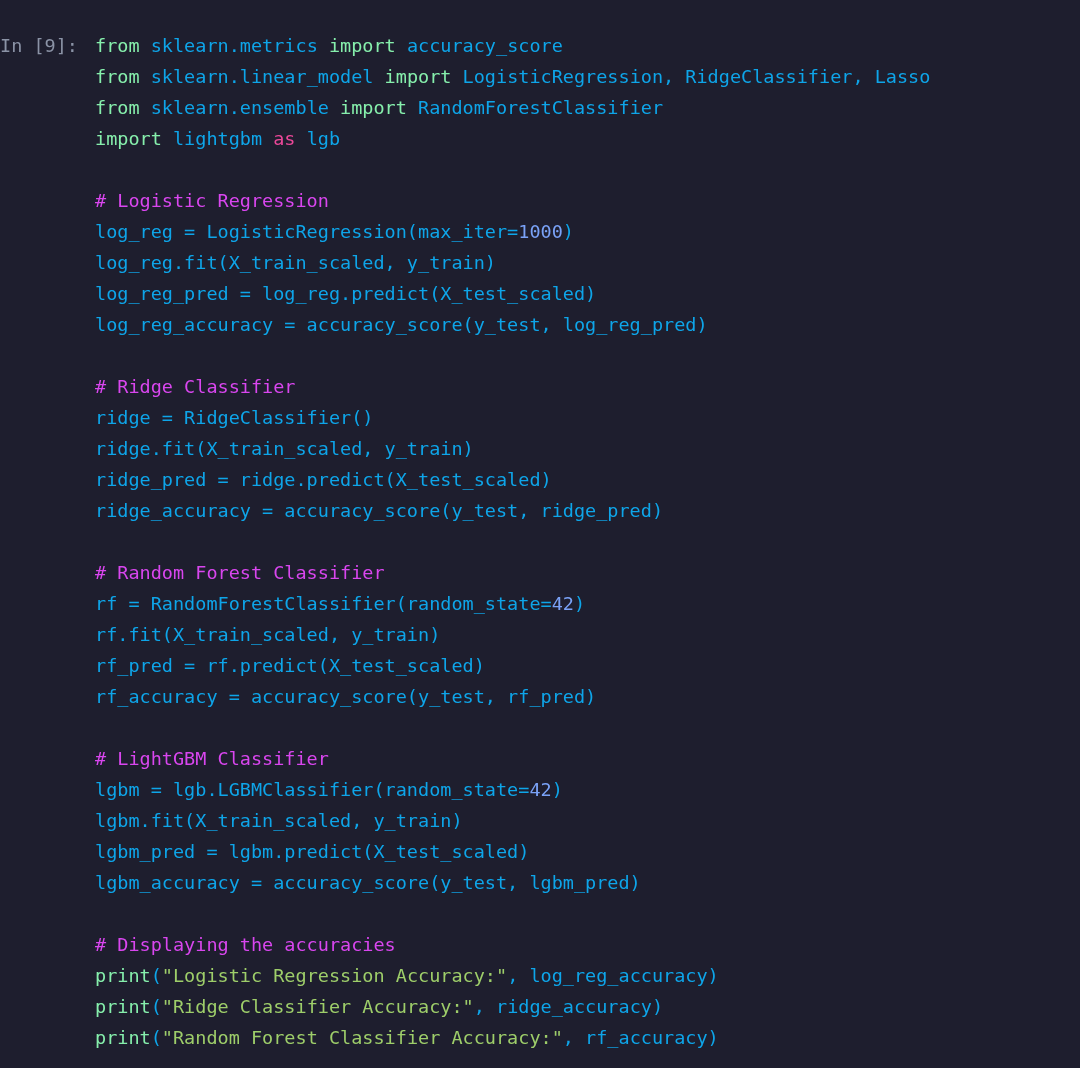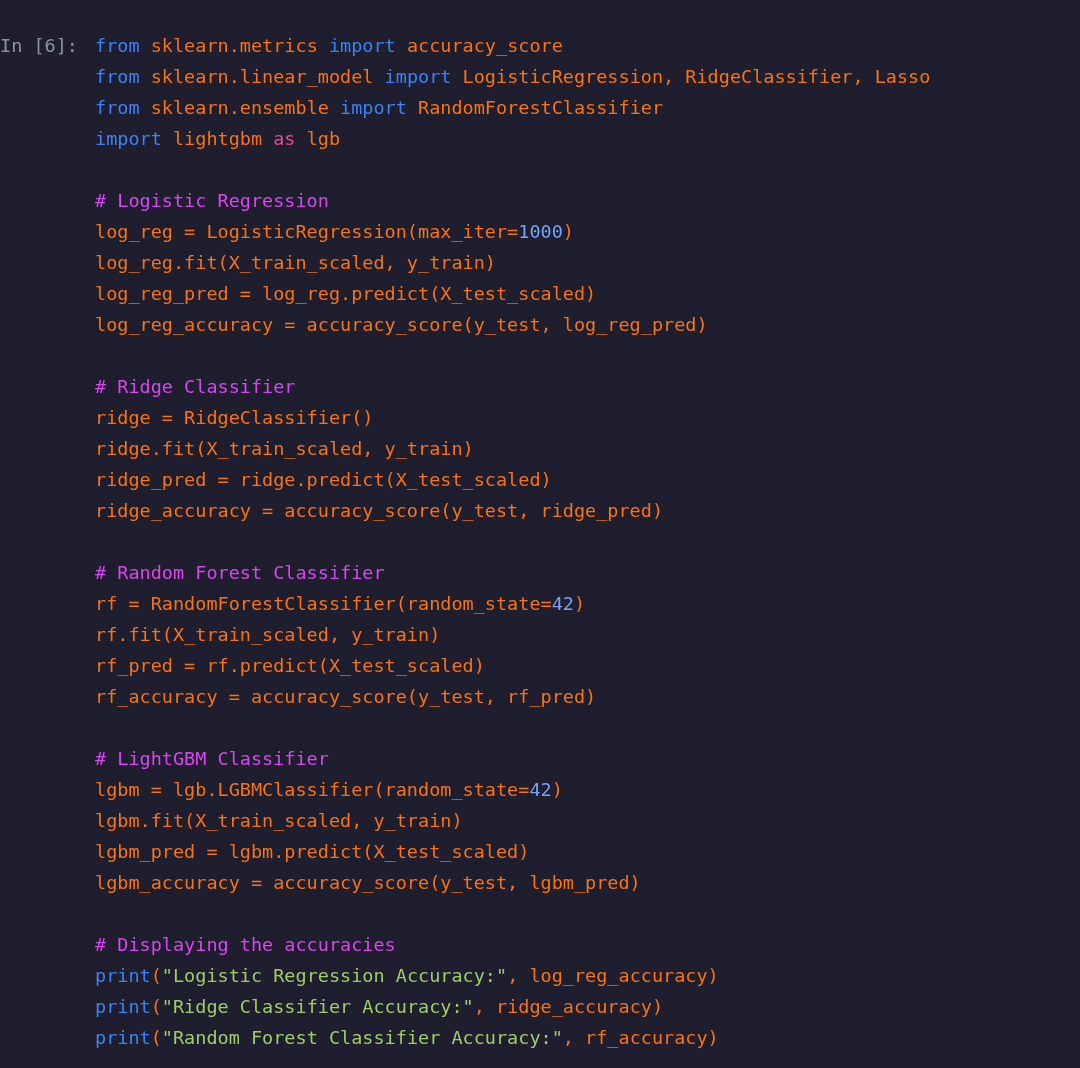--- a/index.html
+++ b/index.html
@@ -32,26 +32,26 @@
     flex: 1 1 auto;
     color: #d6deeb;
     white-space: pre;
     overflow: hidden;
   }
   .code-line {
     display: block;
     white-space: pre;
   }
   
-  .t-kw   { color: #3b82f6; }          
-  .t-id   { color: #f97316; }          
+  .t-kw   { color: #86efac; }          
+  .t-id   { color: #0ea5e9; }          
   .t-num  { color: #7aa2f7; }          
   .t-str  { color: #9ece6a; }          
   .t-cmt  { color: #d946ef; font-style: normal; } 
   .t-as   { color: #ec4899; }
 </style>
 </head>
 <body>
 
 <div class="cell">
-  <div class="prompt">In [6]:</div>
+  <div class="prompt">In [9]:</div>
   <div class="code-area" id="code-area"><span class="code-line"><span class="t-kw">from</span><span class="t-id"> sklearn.metrics </span><span class="t-kw">import</span><span class="t-id"> accuracy_score</span></span><span class="code-line"><span class="t-kw">from</span><span class="t-id"> sklearn.linear_model </span><span class="t-kw">import</span><span class="t-id"> LogisticRegression, RidgeClassifier, Lasso</span></span><span class="code-line"><span class="t-kw">from</span><span class="t-id"> sklearn.ensemble </span><span class="t-kw">import</span><span class="t-id"> RandomForestClassifier</span></span><span class="code-line"><span class="t-kw">import</span><span class="t-id"> lightgbm </span><span class="t-as">as</span><span class="t-id"> lgb</span></span><span class="code-line">&nbsp;</span><span class="code-line"><span class="t-cmt"># Logistic Regression</span></span><span class="code-line"><span class="t-id">log_reg = LogisticRegression(max_iter=</span><span class="t-num">1000</span><span class="t-id">)</span></span><span class="code-line"><span class="t-id">log_reg.fit(X_train_scaled, y_train)</span></span><span class="code-line"><span class="t-id">log_reg_pred = log_reg.predict(X_test_scaled)</span></span><span class="code-line"><span class="t-id">log_reg_accuracy = accuracy_score(y_test, log_reg_pred)</span></span><span class="code-line">&nbsp;</span><span class="code-line"><span class="t-cmt"># Ridge Classifier</span></span><span class="code-line"><span class="t-id">ridge = RidgeClassifier()</span></span><span class="code-line"><span class="t-id">ridge.fit(X_train_scaled, y_train)</span></span><span class="code-line"><span class="t-id">ridge_pred = ridge.predict(X_test_scaled)</span></span><span class="code-line"><span class="t-id">ridge_accuracy = accuracy_score(y_test, ridge_pred)</span></span><span class="code-line">&nbsp;</span><span class="code-line"><span class="t-cmt"># Random Forest Classifier</span></span><span class="code-line"><span class="t-id">rf = RandomForestClassifier(random_state=</span><span class="t-num">42</span><span class="t-id">)</span></span><span class="code-line"><span class="t-id">rf.fit(X_train_scaled, y_train)</span></span><span class="code-line"><span class="t-id">rf_pred = rf.predict(X_test_scaled)</span></span><span class="code-line"><span class="t-id">rf_accuracy = accuracy_score(y_test, rf_pred)</span></span><span class="code-line">&nbsp;</span><span class="code-line"><span class="t-cmt"># LightGBM Classifier</span></span><span class="code-line"><span class="t-id">lgbm = lgb.LGBMClassifier(random_state=</span><span class="t-num">42</span><span class="t-id">)</span></span><span class="code-line"><span class="t-id">lgbm.fit(X_train_scaled, y_train)</span></span><span class="code-line"><span class="t-id">lgbm_pred = lgbm.predict(X_test_scaled)</span></span><span class="code-line"><span class="t-id">lgbm_accuracy = accuracy_score(y_test, lgbm_pred)</span></span><span class="code-line">&nbsp;</span><span class="code-line"><span class="t-cmt"># Displaying the accuracies</span></span><span class="code-line"><span class="t-kw">print</span><span class="t-id">(</span><span class="t-str">"Logistic Regression Accuracy:"</span><span class="t-id">, log_reg_accuracy)</span></span><span class="code-line"><span class="t-kw">print</span><span class="t-id">(</span><span class="t-str">"Ridge Classifier Accuracy:"</span><span class="t-id">, ridge_accuracy)</span></span><span class="code-line"><span class="t-kw">print</span><span class="t-id">(</span><span class="t-str">"Random Forest Classifier Accuracy:"</span><span class="t-id">, rf_accuracy)</span></span></div>
 </div>
 
 </body></html>

